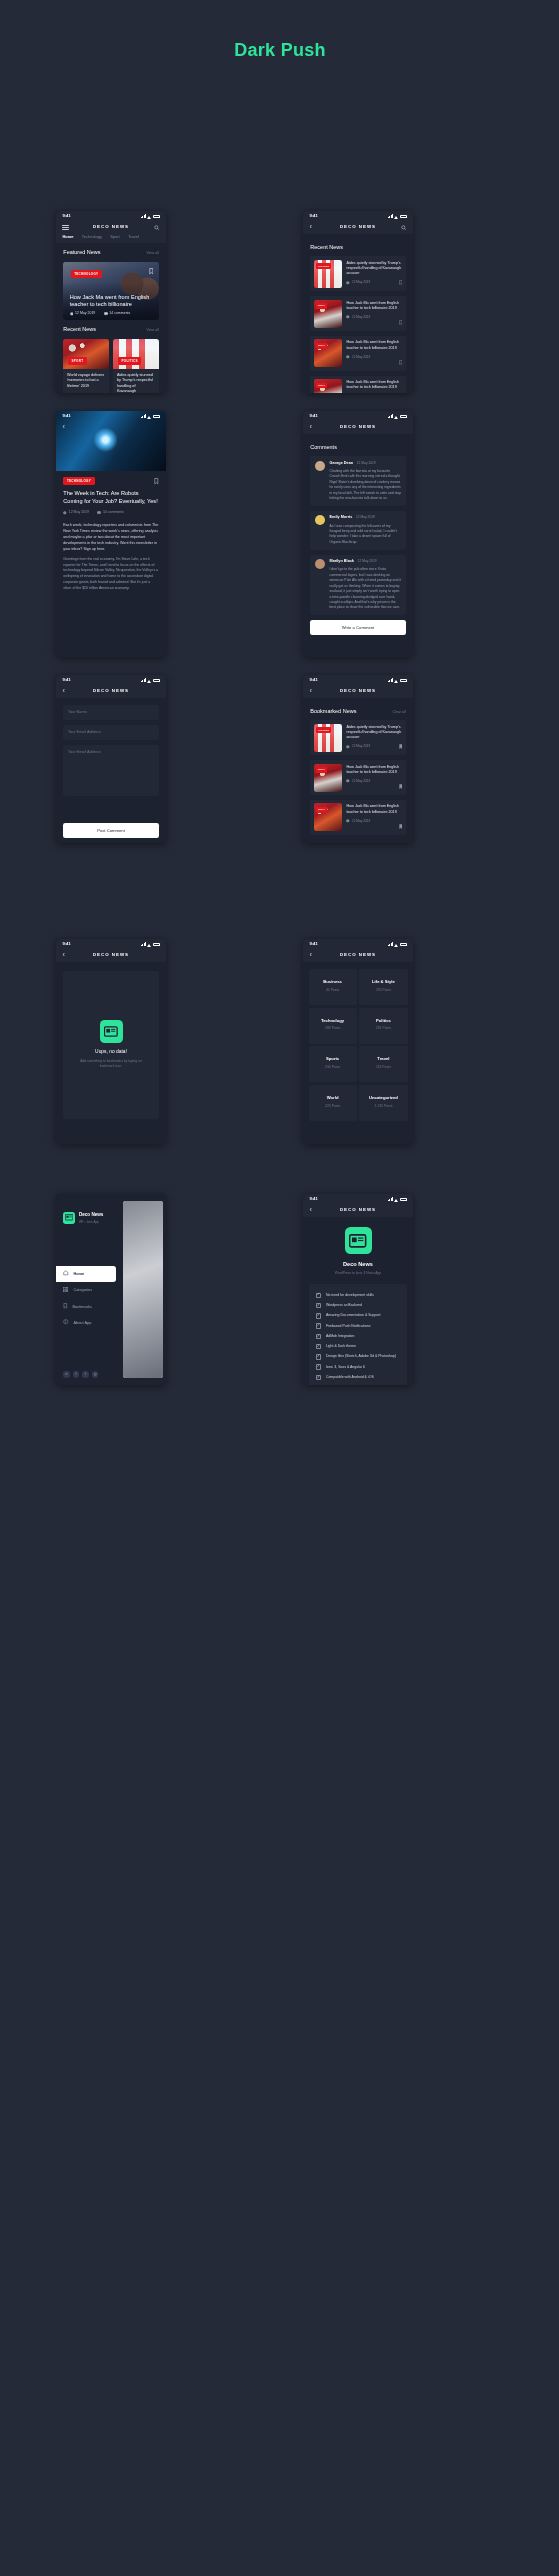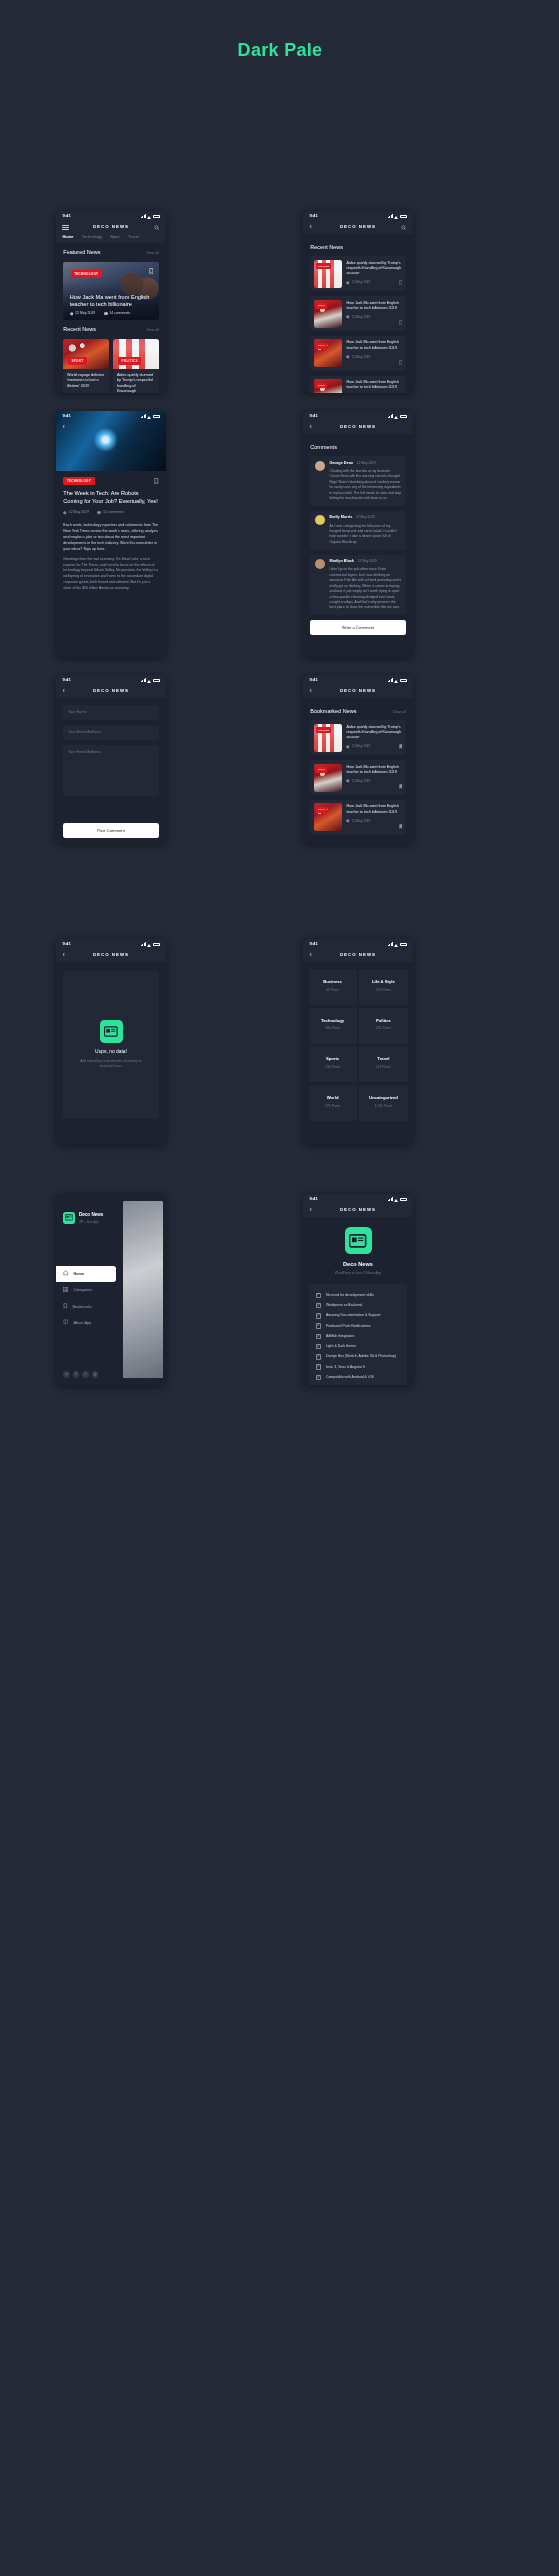--- a/index.html
+++ b/index.html
@@ -200,21 +200,21 @@
   .ph.weld{background:
       radial-gradient(circle at 45% 48%,#d8f1ff 4%,#4fb6f0 9%,transparent 18%),
       linear-gradient(125deg,#08243c 0%,#1565a0 35%,#0c2c49 60%,#050d18 100%);}
   .ph.news{background:linear-gradient(160deg,#8a8f99,#d6d8dc 40%,#6c727e);}
 
   .icc{display:inline-block;vertical-align:middle;}
 </style>
 </head>
 <body>
 
-<div class="page-title">Dark Pale</div>
+<div class="page-title">Dark Push</div>
 
 <div class="grid">
 
   <div class="phone" style="left:56px; top:150px; height:182px;">
     <div class="statusbar">
       <span>9:41</span>
       <span class="sb-right">
         <span class="bars">
             <i></i>
             <i></i>

